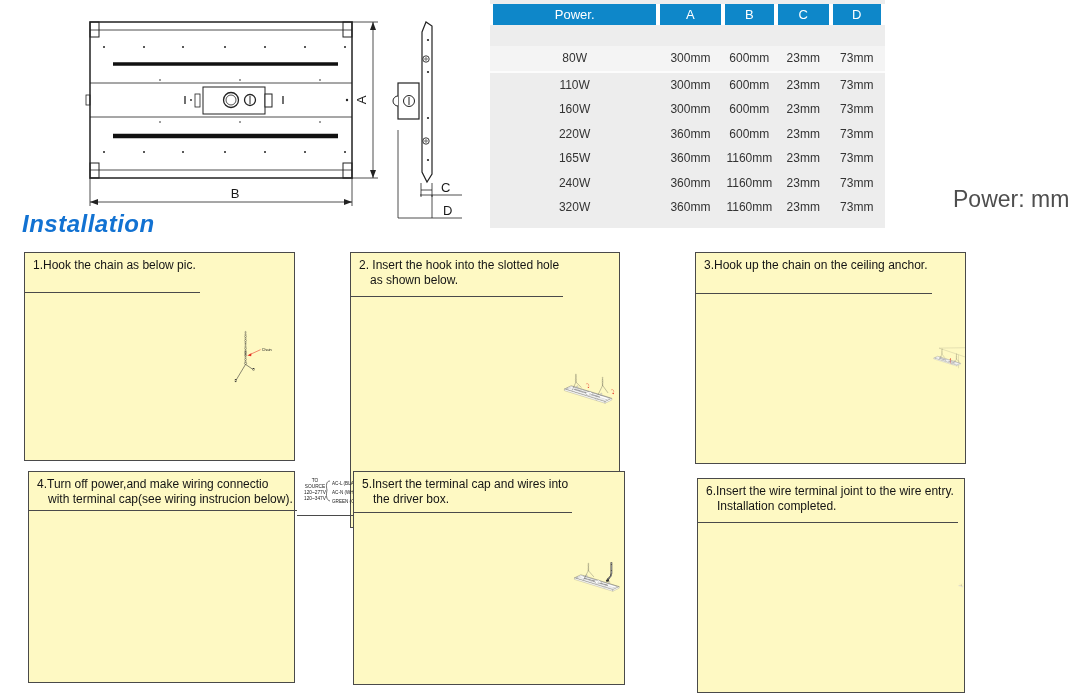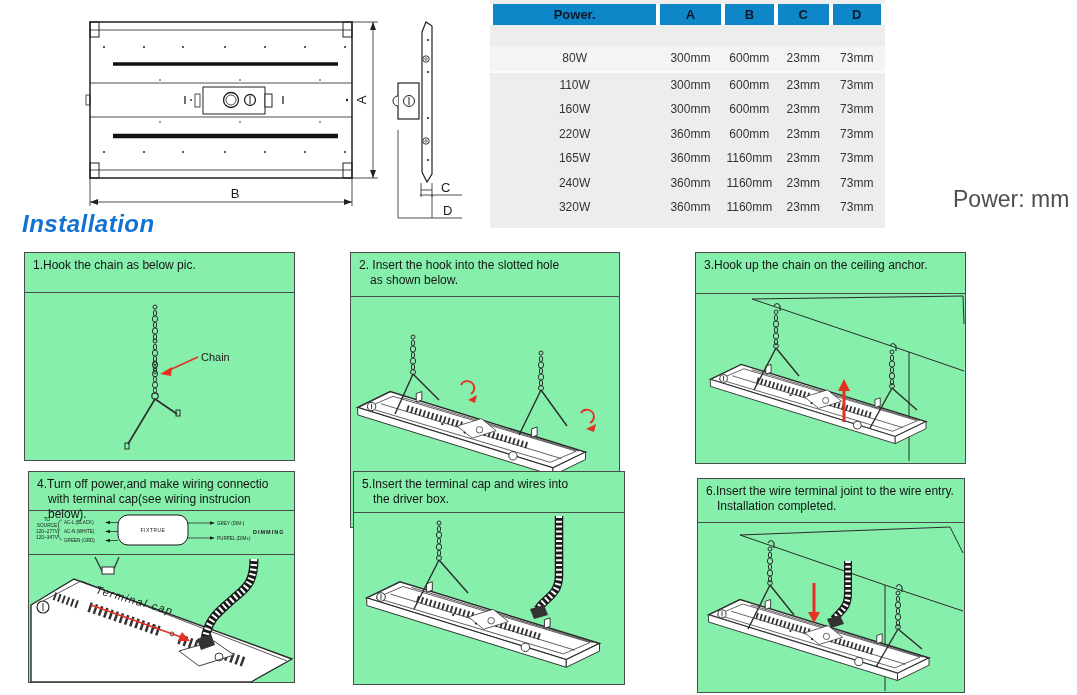--- a/index.html
+++ b/index.html
@@ -5,36 +5,36 @@
   html,body{margin:0;padding:0}
   body{
     width:1077px;height:695px;position:relative;overflow:hidden;
     background:#fff;font-family:"Liberation Sans",sans-serif;
   }
   .abs{position:absolute}
 
   
   .spec-table{left:490px;top:0;width:395px;height:228px;background:#ededed}
   .thead{display:flex;height:21px;margin-top:4px;padding-left:3px;background:#fff}
-  .th{background:#0e87c9;color:#0f172a;font-size:13px;font-weight:bold;
+  .th{background:#0e87c9;color:#ffffff;font-size:13px;font-weight:normal;
       display:flex;align-items:center;justify-content:center;margin-right:4px}
   .c0{width:165px}.c1{width:61px}.c2{width:50px}.c3{width:51px}.c4{width:49px}
   .tbody{margin-top:21px}
   .trow{display:flex;height:24.5px;align-items:center;padding-left:3px}
   .trow:first-child{background:#f4f4f4;border-bottom:2px solid #fcfcfc}
   .td{font-size:12px;color:#333;text-align:center;margin-right:4px}
 
   .unit-note{left:953px;top:186px;font-size:23px;color:#4e4e4e}
 
   .section-title{left:22px;top:210px;font-size:24px;font-weight:bold;
                  font-style:italic;color:#1272d2;letter-spacing:.5px}
 
   
-  .panel{position:absolute;border:1px solid #4a4a4a;background:#86efac;
-         box-sizing:border-box;display:flex;flex-direction:column}
+  .panel{position:absolute;border:1px solid #4a4a4a;background:#fef9c3;
+         box-sizing:border-box;display:flex;flex-direction:row}
   .cap{border-bottom:1px solid #4a4a4a;font-size:12px;line-height:15px;
        color:#141414;padding:5px 4px 0 8px;box-sizing:border-box;flex:none}
   .cap .l2{padding-left:11px}
   .ill{flex:1 1 auto;width:100%;display:block}
   .wirestrip{flex:none;border-bottom:1px solid #4a4a4a;box-sizing:border-box;height:44px}
   #p1{left:24px;top:252px;width:271px;height:209px}
   #p2{left:350px;top:252px;width:270px;height:276px}
   #p3{left:695px;top:252px;width:271px;height:212px}
   #p4{left:28px;top:471px;width:267px;height:212px}
   #p5{left:353px;top:471px;width:272px;height:214px}

